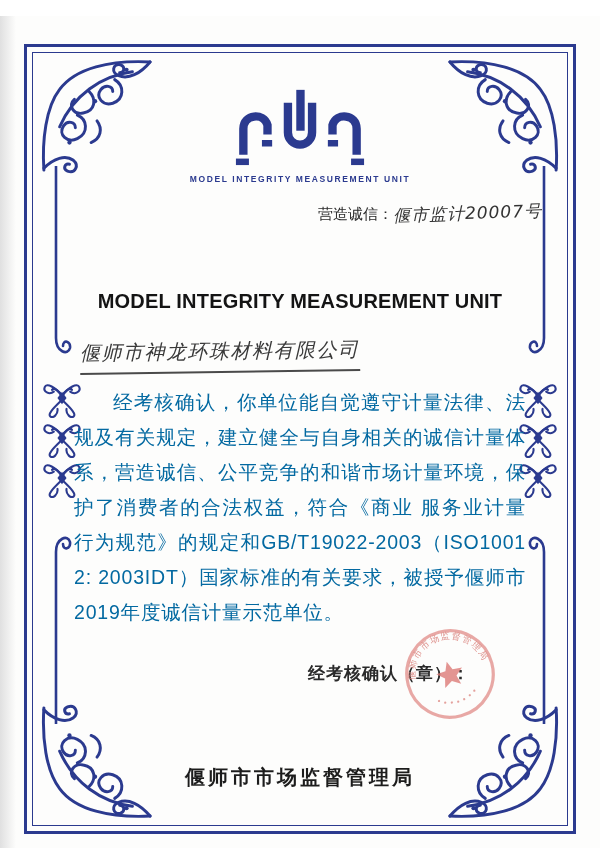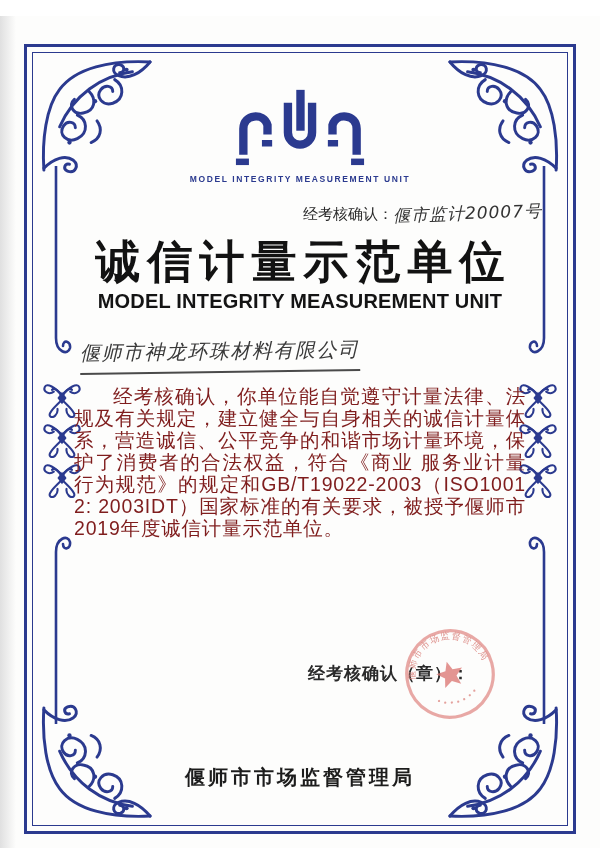--- a/index.html
+++ b/index.html
@@ -65,21 +65,21 @@
   .company {
     position:absolute; left:80px; top:322px; min-width:268px;
     font-size:20px; font-style:italic; color:#3a3a3a; letter-spacing:1.5px;
     font-family:"DejaVu Sans", cursive;
     border-bottom:2px solid #4a4a4a; padding-bottom:6px;
     transform:rotate(-0.8deg);
   }
 
   .body-text {
     position:absolute; left:74px; top:369px; width:452px;
-    font-size:19.5px; line-height:22px; color:#7f1d1d;
+    font-size:19.5px; line-height:35px; color:#0369a1;
     text-align:justify; text-indent:2em; letter-spacing:.8px;
     word-break:break-all;
   }
 
   .issuer-label {
     position:absolute; left:308px; top:646px; font-size:17px;
     font-weight:700; color:#2a2a2a; letter-spacing:1px;
   }
   .seal { position:absolute; left:402px; top:610px; opacity:.85; }
 
@@ -260,24 +260,23 @@
       <rect x="71" y="2" width="9" height="44"></rect>
       <rect x="34" y="56" width="11" height="7"></rect>
       <rect x="6" y="76" width="14" height="7"></rect>
       <rect x="105" y="56" width="11" height="7"></rect>
       <rect x="130" y="76" width="14" height="7"></rect>
     </g>
   </svg>
   <div class="logo-caption">MODEL INTEGRITY MEASUREMENT UNIT</div>
 
   <div class="cert-line">
-    <span>经考核确认：</span><span class="hand">偃市监计20007号</span>
+    <span>营造诚信：</span><span class="hand">偃市监计20007号</span>
   </div>
 
-  <div class="title-cn">诚信计量示范单位</div>
   <div class="title-en">MODEL INTEGRITY MEASUREMENT UNIT</div>
 
   <div class="company">偃师市神龙环珠材料有限公司</div>
 
   <div class="body-text">经考核确认，你单位能自觉遵守计量法律、法规及有关规定，建立健全与自身相关的诚信计量体系，营造诚信、公平竞争的和谐市场计量环境，保护了消费者的合法权益，符合《商业 服务业计量行为规范》的规定和GB/T19022-2003（ISO10012: 2003IDT）国家标准的有关要求，被授予偃师市2019年度诚信计量示范单位。</div>
 
   <div class="issuer-label">经考核确认（章）：</div>
   <svg class="seal" width="96" height="96" viewBox="0 0 120 120">
     <g transform="rotate(-15 60 60)">
       <circle cx="60" cy="60" r="54" stroke="#df817c" stroke-width="4" fill="none" opacity="0.8"></circle>

